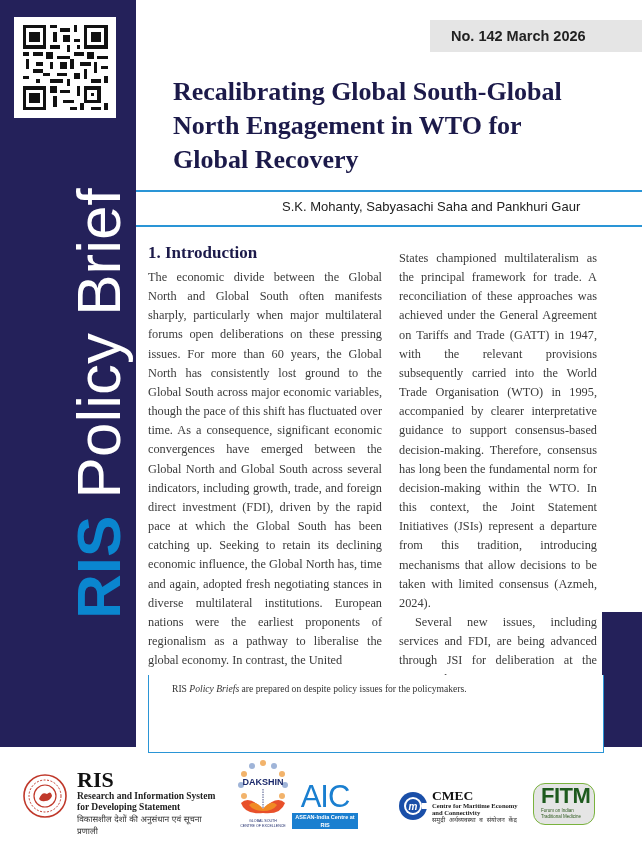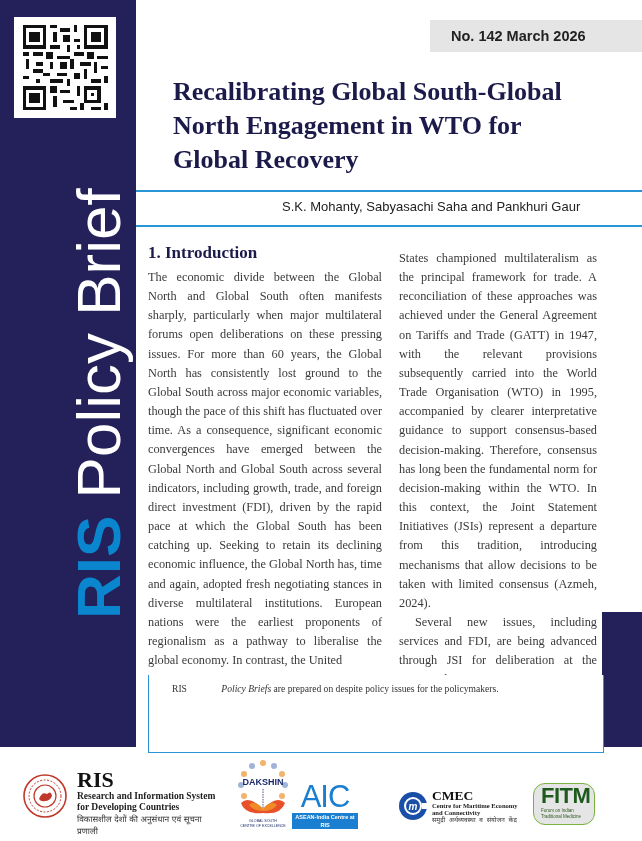--- a/index.html
+++ b/index.html
@@ -28,21 +28,21 @@
   .col { position: absolute; font-family: "Liberation Serif", serif; font-size: 12.3px; line-height: 19.15px; color: #3a3a3a; text-align: justify; }
   .col p { text-align: justify; text-align-last: left; }
   .col1 { left: 148px; top: 268px; width: 234px; }
   .col2 { left: 399px; top: 249px; width: 198px; }
   .col2 p.indent { text-indent: 16px; }
 
   .right-block { position: absolute; left: 602px; top: 612px; width: 40px; height: 135px; background: #24215a; }
 
   .info-box { position: absolute; left: 148px; top: 675px; width: 456px; height: 78px; border: 1.5px solid #2a95d6; border-top: none; background: #fff; padding: 7px 0 0 24px; font-family: "Liberation Serif", serif; color: #333; }
   .info-box .l1 { font-size: 9.6px; line-height: 13px; margin-left: -1px; }
-  .info-box .l1 i { font-style: italic; margin-left: 32px; }
+  .info-box .l1 i { font-style: italic; }
   .info-box .l2 { font-size: 11.2px; line-height: 14.5px; margin-top: 2px; width: 420px; text-align: justify; }
 
   .footer { position: absolute; left: 0; top: 755px; width: 642px; height: 86px; }
   .logo { position: absolute; }
   .ris-logo { left: 22px; top: 14px; width: 200px; height: 56px; }
   .ris-emblem { position: absolute; left: 0; top: 4px; width: 46px; height: 46px; }
   .ris-text { position: absolute; left: 55px; top: 0; }
   .ris-text .big { font-family: "Liberation Serif", serif; font-weight: bold; font-size: 22px; color: #111; line-height: 22px; }
   .ris-text .sub { font-family: "Liberation Serif", serif; font-weight: bold; font-size: 9.5px; color: #222; line-height: 11px; }
   .ris-text .hindi { font-family: "DejaVu Sans", sans-serif; font-size: 8.4px; color: #333; line-height: 12px; }
@@ -170,21 +170,21 @@
   <div class="logo ris-logo">
     <svg class="ris-emblem" viewBox="0 0 46 46">
       <circle cx="23" cy="23" r="21" fill="none" stroke="#c0392b" stroke-width="1.6"></circle>
       <circle cx="23" cy="23" r="16" fill="none" stroke="#c0392b" stroke-width="1" stroke-dasharray="2 1.5"></circle>
       <circle cx="23" cy="23" r="11" fill="none" stroke="#c0392b" stroke-width="1.2"></circle>
       <path d="M17 26 q3 -8 8 -5 q4 -4 5 2 q-2 5 -7 5 q-4 1 -6 -2z" fill="#c0392b"></path>
     </svg>
     <div class="ris-text">
       <div class="big">RIS</div>
       <div class="sub">Research and Information System</div>
-      <div class="sub">for Developing Countries</div>
+      <div class="sub">for Developing Statement</div>
       <div class="hindi">विकासशील देशों की अनुसंधान एवं सूचना प्रणाली</div>
     </div>
   </div>
 
   <div class="logo dakshin-logo">
     <svg viewBox="0 0 58 76" width="58" height="76">
       <g fill="#f2b36b">
         <circle cx="29" cy="6" r="3"></circle>
           <circle cx="40" cy="9" r="3" fill="#9fb4d8"></circle>
           <circle cx="48" cy="17" r="3"></circle>

